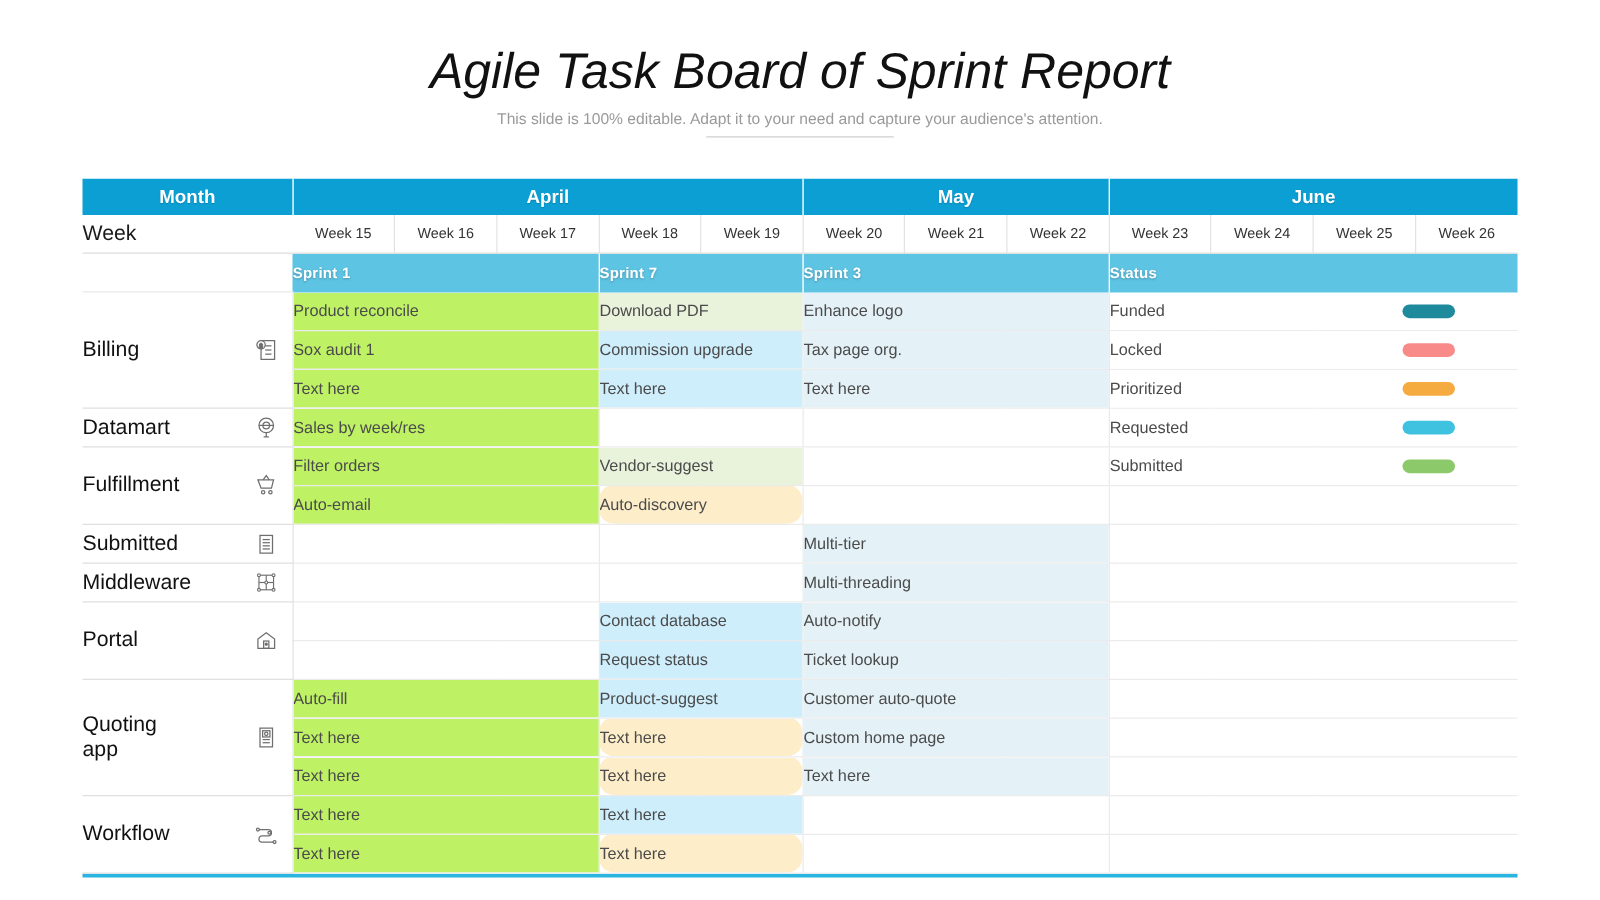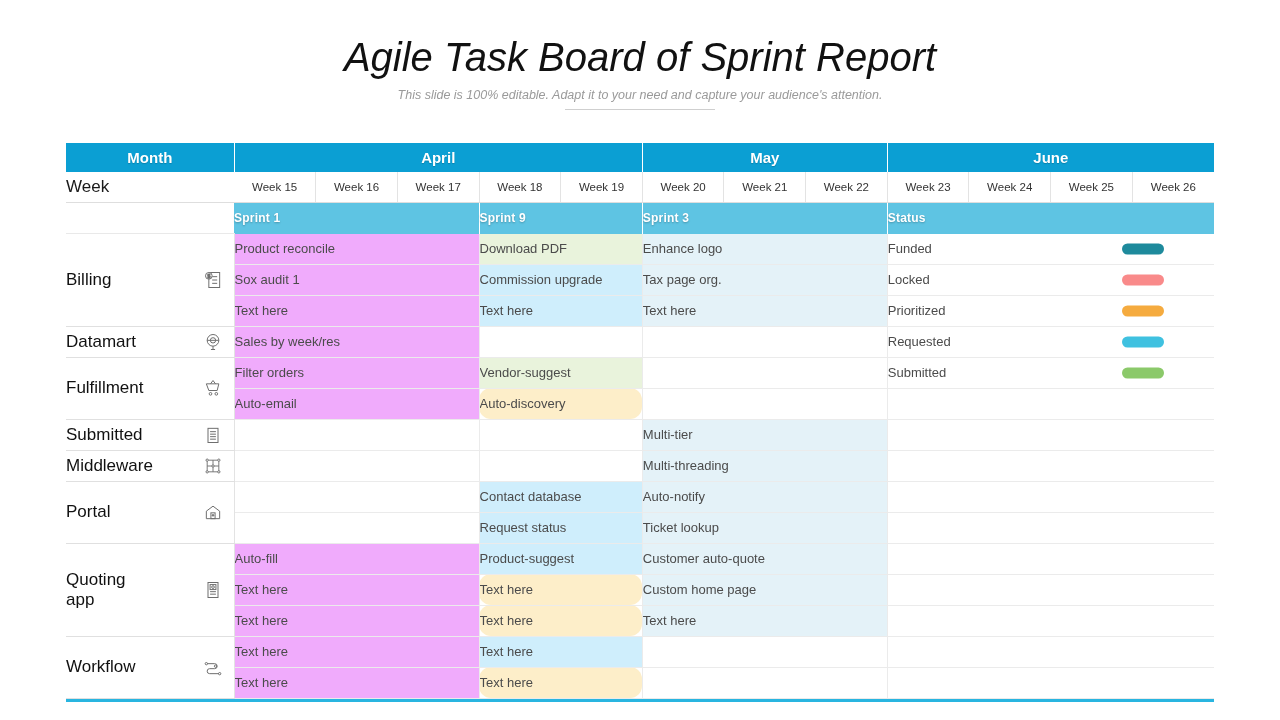--- a/index.html
+++ b/index.html
@@ -14,21 +14,21 @@
   
   .title-wrap{ text-align:center; padding-top:36px; }
   .main-title{
     font-size:40px; font-weight:400; color:#111111;
     letter-spacing:0px; line-height:1.05; margin:0;
     font-family:"Liberation Sans", sans-serif;
     font-style:italic;
   }
   .subtitle{
     margin:10px 0 0 0;
-    font-size:12.5px; font-style:italic; color:#9a9a9a;
+    font-size:12.5px; color:#9a9a9a;
     font-family:"Liberation Sans", sans-serif;
   }
   .sub-rule{
     width:150px;height:1px;background:#cfcfcf;
     margin:7px auto 0 auto;
   }
 
   
   .board{
     position:absolute;
@@ -119,21 +119,21 @@
   .task{
     font-size:13px;
     color:#4b4b4b;
     padding-left:14px;
     height:30px;
     border-bottom:1px solid #ebebeb;
     border-right:1px solid #ebebeb;
     white-space:nowrap;
     overflow:hidden;
   }
-  .c-pink  { background:#f0abfc; }
+  .c-pink  { background:#bef264; }
   .c-blue  { background:#cfeefc; }
   .c-green { background:#e9f3dc; }
   .c-cream { background:#fdeec9;border-radius:12px; }
   .c-pale  { background:#e4f2f8; }
   .c-white { background:#ffffff; }
 
   
   .status-cell{
     font-size:13px;color:#4b4b4b;
     padding-left:14px;height:30px;
@@ -196,21 +196,21 @@
           <td class="week-cell">Week 21</td>
           <td class="week-cell">Week 22</td>
           <td class="week-cell">Week 23</td>
           <td class="week-cell">Week 24</td>
           <td class="week-cell">Week 25</td>
           <td class="week-cell last">Week 26</td>
         </tr>
         <tr>
           <td class="sprint-blank"></td>
           <td class="sprint-cell" colspan="3">Sprint 1</td>
-          <td class="sprint-cell" colspan="2">Sprint 9</td>
+          <td class="sprint-cell" colspan="2">Sprint 7</td>
           <td class="sprint-cell" colspan="3">Sprint 3</td>
           <td class="sprint-cell last" colspan="4">Status</td>
         </tr>
         <tr>
           <td class="rowlabel" rowspan="3">
             <div class="lbl-inner">
               <span>Billing</span>
               <span class="ic">
                 <svg width="20" height="20" viewBox="0 0 24 24" fill="none" stroke="#555" stroke-width="1.2">
                   <rect x="7" y="3" width="13" height="18"></rect>

